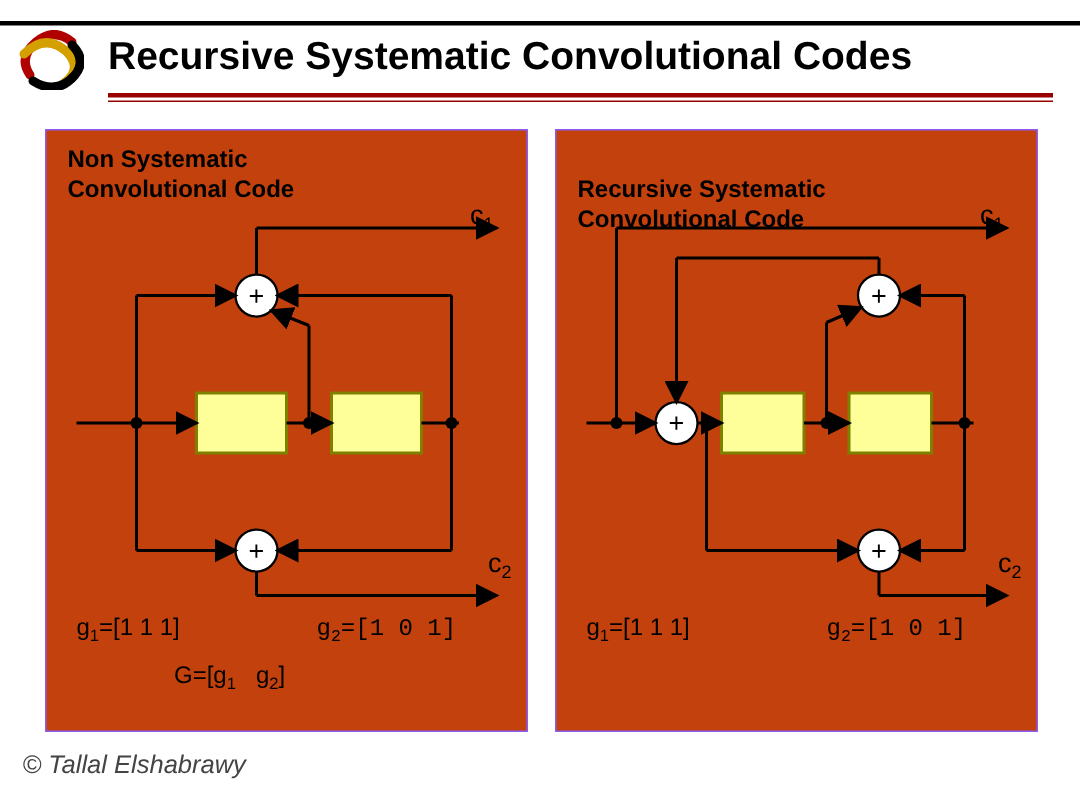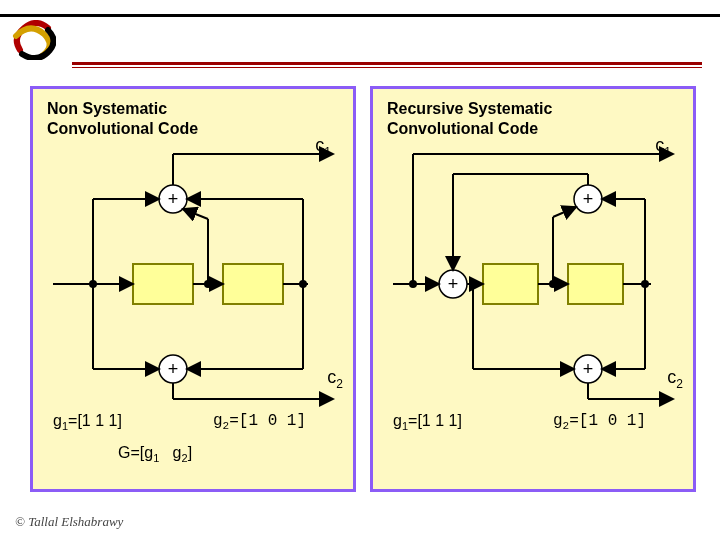--- a/index.html
+++ b/index.html
@@ -3,47 +3,48 @@
 <meta charset="utf-8">
 <style>
   html,body{margin:0;padding:0;width:720px;height:540px;background:#fff;font-family:Verdana,Arial,sans-serif;}
   .slide{position:relative;width:720px;height:540px;}
   .toprule{position:absolute;left:0;top:14px;width:720px;height:3px;background:#000;}
   .logo{position:absolute;left:10px;top:20px;width:46px;height:40px;}
   .title{position:absolute;left:72px;top:22px;font-size:26px;font-weight:bold;color:#000;}
   .underline{position:absolute;left:72px;top:62px;width:630px;}
   .underline .l1{display:block;height:3px;background:#9a0000;}
   .underline .l2{display:block;height:1px;margin-top:2px;background:#9a0000;}
-  .panel{position:absolute;top:86px;width:320px;height:400px;border:3px solid #8b5cf6;background:#fef9c3;}
+  .panel{position:absolute;top:86px;width:320px;height:400px;border:1px solid #8b5cf6;background:#c2410c;}
   .panel.left{left:30px;}
   .panel.right{left:370px;}
   .panel-title{position:absolute;left:14px;top:10px;font-size:16px;font-weight:bold;line-height:1.25;}
   .c1{position:absolute;right:22px;top:46px;font-size:18px;}
   .c1 sub{font-size:12px;}
   .c2{position:absolute;right:10px;top:278px;font-size:18px;}
   .c2 sub{font-size:12px;}
   .gline{position:absolute;font-size:16px;text-align:right;}
   .gline sub{font-size:11px;}
   .g1a{left:20px;top:323px;}
   .g1b{left:180px;top:323px;font-family:Liberation Mono, monospace;}
   .g1c{left:85px;top:355px;}
-  .footer{position:absolute;left:15px;bottom:10px;font-size:13px;font-style:italic;color:#444;font-family:Liberation Serif, serif;}
+  .footer{position:absolute;left:15px;bottom:20px;font-size:17px;font-style:italic;color:#444;}
 </style>
 </head>
 <body>
 
 <div class="slide">
   <div class="toprule"></div>
 
   <svg class="logo" viewBox="0 0 46 40">
     <path d="M10 30 Q2 18 14 8 Q26 -2 38 8" fill="none" stroke="#b00000" stroke-width="6" stroke-linecap="round"></path>
     <path d="M6 16 Q20 2 34 14 Q46 26 32 36" fill="none" stroke="#d4a000" stroke-width="6" stroke-linecap="round"></path>
     <path d="M12 34 Q28 44 40 30 Q48 20 38 10" fill="none" stroke="#000" stroke-width="6" stroke-linecap="round"></path>
   </svg>
 
+  <div class="title">Recursive Systematic Convolutional Codes</div>
   <div class="underline">
     <span class="l1"></span>
       <span class="l2"></span>
   </div>
 
   <div class="panel left">
     <div class="panel-title" style="white-space:pre;">Non Systematic
 Convolutional Code</div>
 
     <div class="c1">
@@ -98,21 +99,21 @@
     </div>
     <div class="gline g1b">
       <span>g</span><sub>2</sub><span>=[1 0 1]</span>
     </div>
     <div class="gline g1c">
       <span>G=[g</span><sub>1</sub><span style="white-space:pre;">   g</span><sub>2</sub><span>]</span>
     </div>
   </div>
 
   <div class="panel right">
-    <div class="panel-title" style="white-space:pre;">Recursive Systematic
+    <div class="panel-title" style="white-space:pre;margin-top:20px;">Recursive Systematic
 Convolutional Code</div>
 
     <div class="c1">
       <span>c</span><sub>1</sub>
     </div>
     <div class="c2">
       <span>c</span><sub>2</sub>
     </div>
 
     <svg viewBox="0 0 320 320" width="320" height="320" style="position:absolute;top:0;left:0;">

